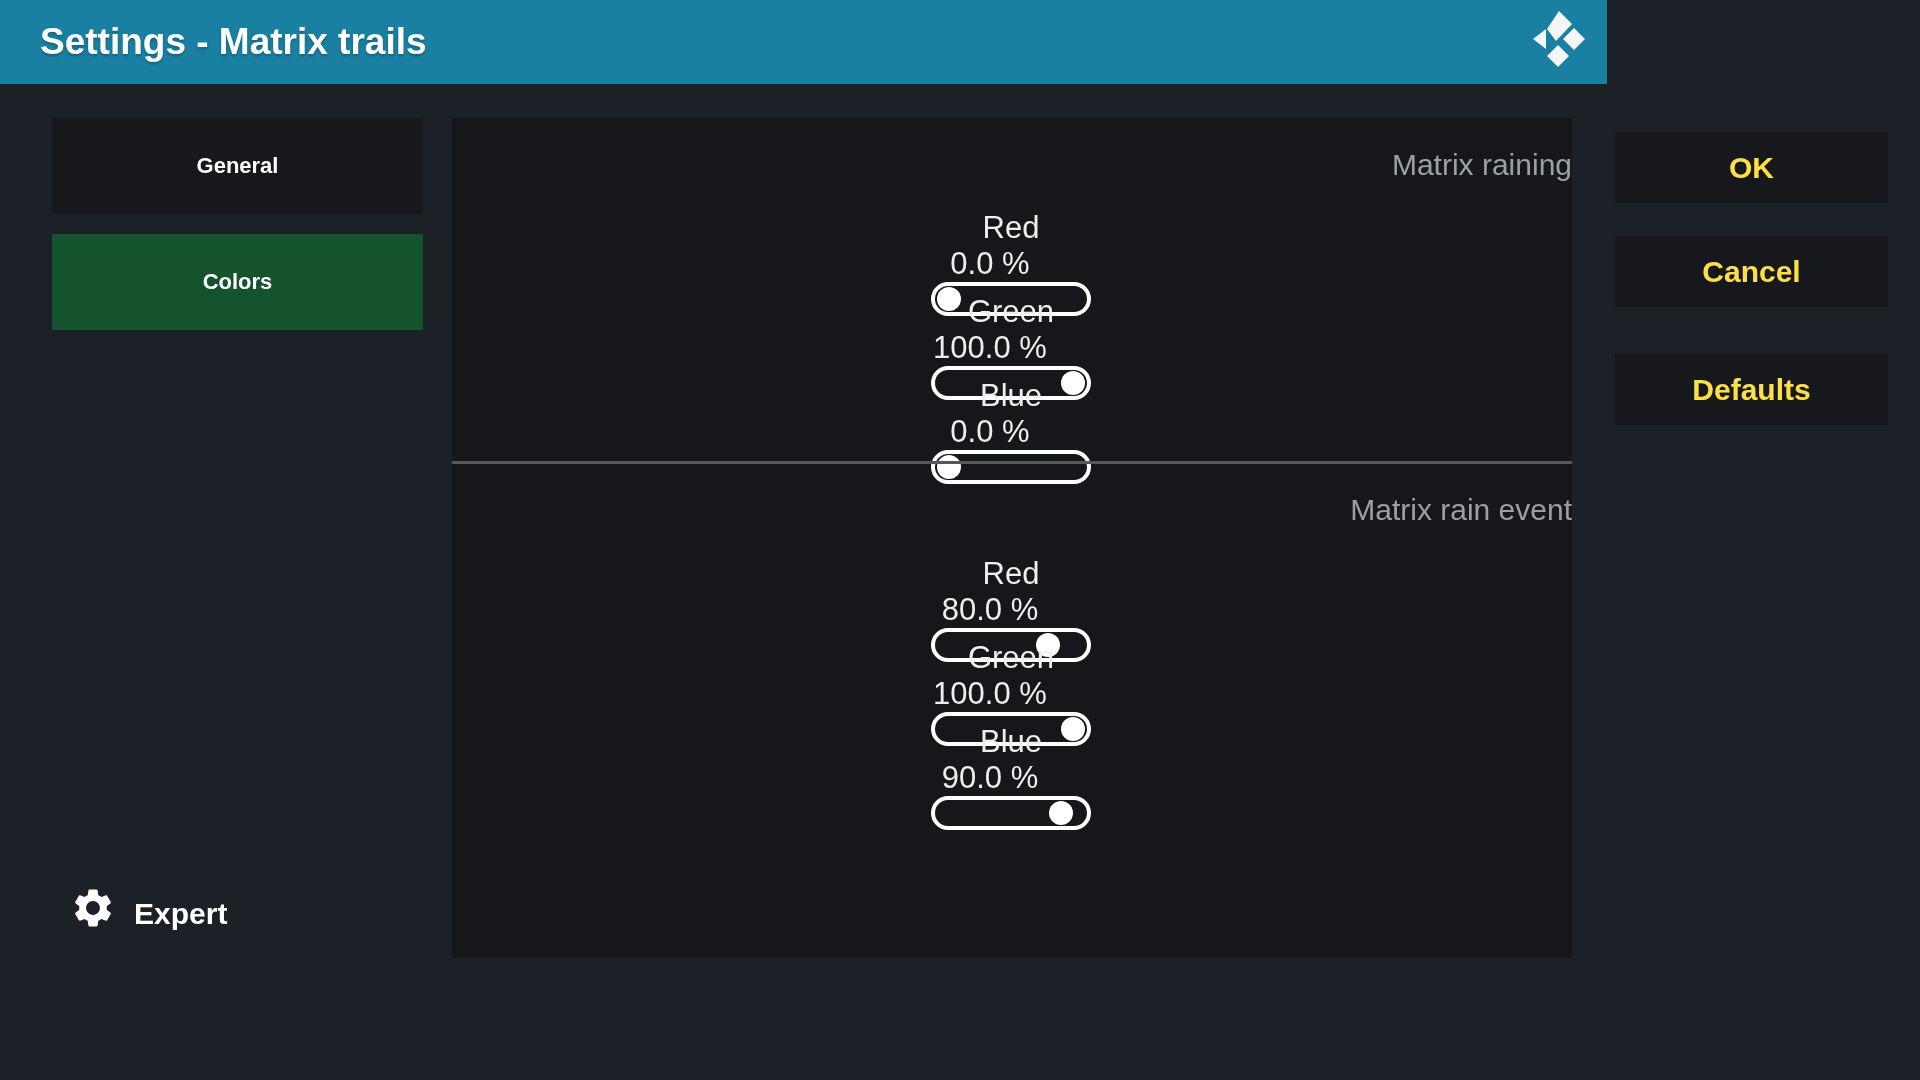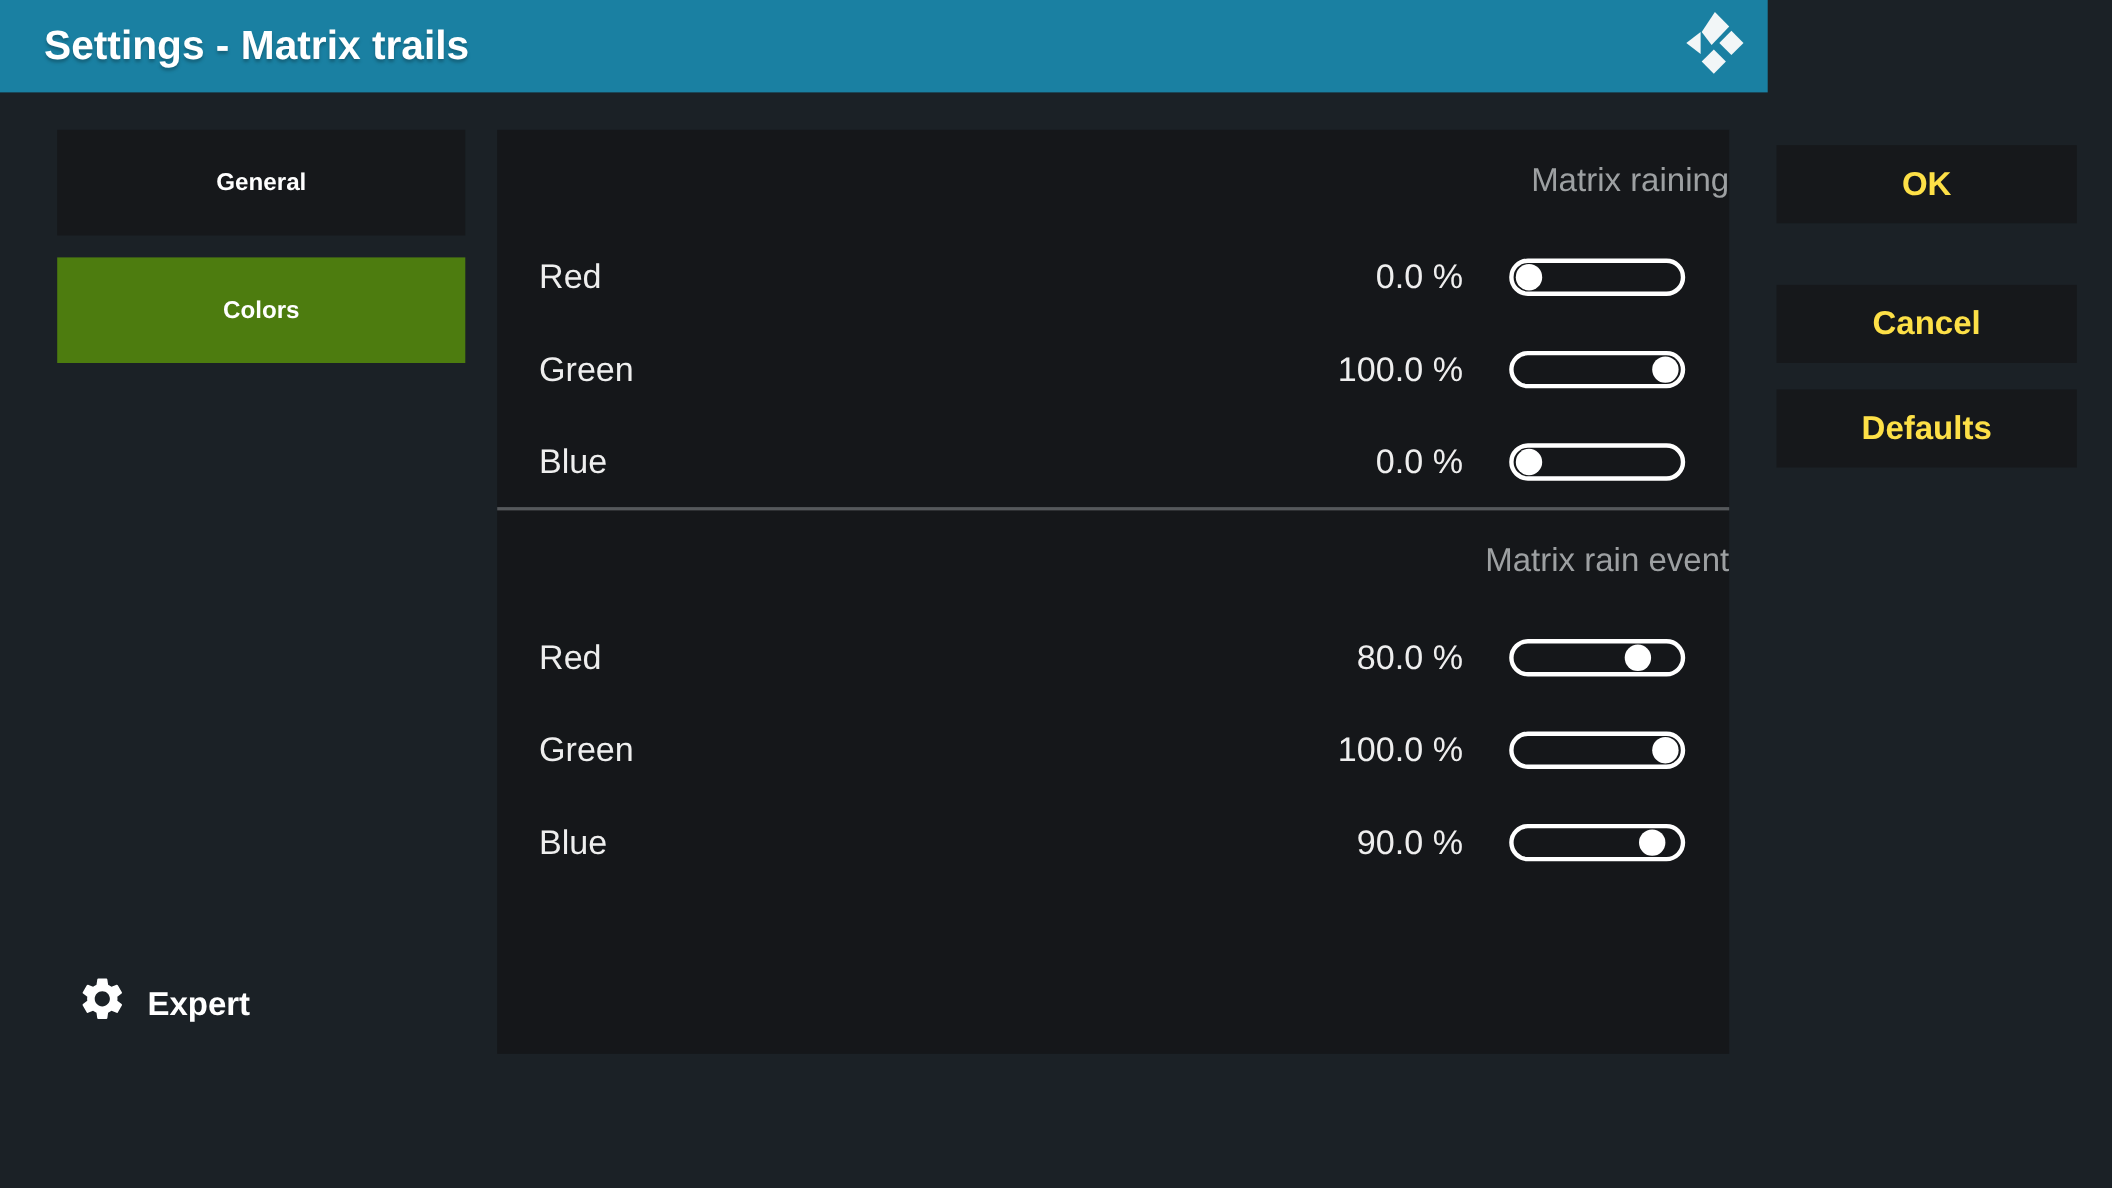--- a/index.html
+++ b/index.html
@@ -22,41 +22,41 @@
   }
   .kodi-logo{position:absolute;right:16px;top:10px;width:64px;height:64px;}
   .kodi-logo polygon{fill:#f2f6f7;}
   
   .side-btn{
     position:absolute;left:52px;width:371px;height:96px;
     background:#16181b;color:#ffffff;
     display:flex;align-items:center;justify-content:center;
     font-size:22px;font-weight:700;cursor:pointer;
   }
-  .side-btn.selected{background:#4d7c0f;}
+  .side-btn.selected{background:#14532d;}
   #btn-general{top:118px;}
   #btn-colors{top:234px;}
   
   .panel{
     position:absolute;left:452px;top:118px;width:1120px;height:840px;
     background:#15171a;
   }
   .group-title{
     position:absolute;left:0;width:100%;height:42px;line-height:42px;
     text-align:right;color:#9da0a2;font-size:30px;font-weight:400;
   }
   #group1-title{top:26px;}
   #group2-title{top:371px;}
   .separator{
     position:absolute;left:0;top:343px;width:100%;height:3px;
     background:#55585b;
   }
   .row{
     position:absolute;left:38px;right:40px;height:84px;
-    display:flex;align-items:center;
+    display:flex;align-items:center;flex-direction:column;
   }
   #row-a1{top:92px;}  #row-a2{top:176px;} #row-a3{top:260px;}
   #row-b1{top:438px;} #row-b2{top:522px;} #row-b3{top:606px;}
   .row .label{flex:1;color:#eeeeee;font-size:31px;}
   .row .value{color:#eeeeee;font-size:31px;margin-right:42px;}
   .slider{
     width:160px;height:34px;box-sizing:border-box;
     border:4px solid #ffffff;border-radius:19px;
     position:relative;background:transparent;cursor:pointer;flex:0 0 auto;
   }
@@ -64,21 +64,21 @@
     position:absolute;top:1px;left:2px;width:24px;height:24px;
     border-radius:50%;background:#ffffff;
   }
   
   .action-btn{
     position:absolute;left:1615px;width:273px;height:71px;
     background:#16181b;color:#fde047;
     display:flex;align-items:center;justify-content:center;
     font-size:30px;font-weight:700;cursor:pointer;
   }
-  #btn-ok{top:132px;} #btn-cancel{top:259px;} #btn-defaults{top:354px;}
+  #btn-ok{top:132px;} #btn-cancel{top:236px;} #btn-defaults{top:354px;}
   
   .level{
     position:absolute;left:70px;top:882px;height:52px;
     display:flex;align-items:center;cursor:pointer;
   }
   .level svg{width:46px;height:46px;fill:#ffffff;}
   .level .level-label{color:#ffffff;font-size:30px;font-weight:700;margin-left:18px;margin-top:12px;}
 </style>
 </head>
 <body>

